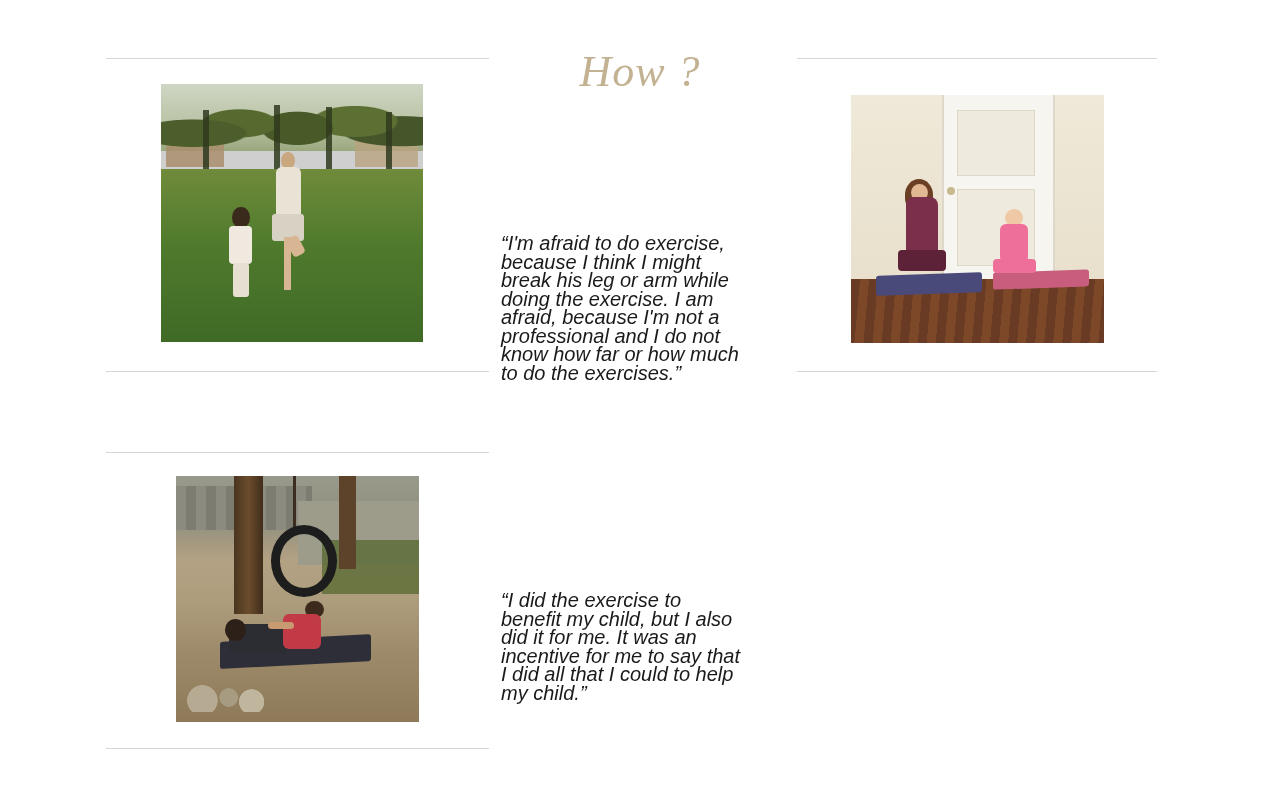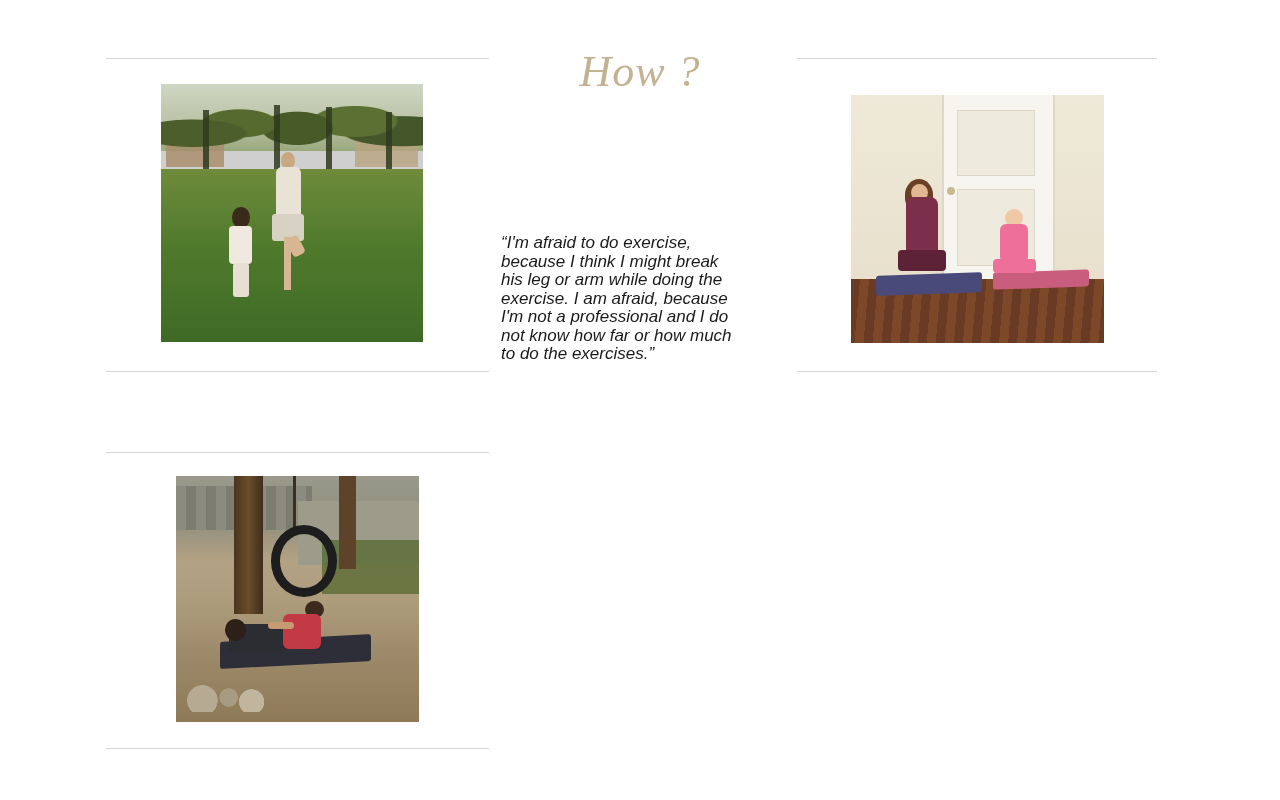--- a/index.html
+++ b/index.html
@@ -268,21 +268,21 @@
       radial-gradient(circle at 20% 60%, #b6ab92 0 22%, transparent 23%),
       radial-gradient(circle at 52% 50%, #a79b82 0 20%, transparent 21%),
       radial-gradient(circle at 80% 65%, #c0b69d 0 18%, transparent 19%);
   }
 
   
   .quote {
     position: absolute;
     font-family: "Liberation Sans", sans-serif;
     font-style: italic;
-    font-size: 17px;
+    font-size: 20px;
     line-height: 18.5px;
     color: #1a1a1a;
   }
   #quote-1 { left: 501px; top: 234px; width: 243px; }
   #quote-2 { left: 875px; top: 433px; width: 222px; }
   #quote-3 { left: 501px; top: 591px; width: 243px; }
 </style>
 </head>
 <body>
 
@@ -363,14 +363,15 @@
       <div class="mom2">
         <div class="head"></div>
         <div class="body"></div>
         <div class="arm"></div>
       </div>
       <div class="rocks"></div>
     </div>
   </div>
 
   <div class="quote" id="quote-1">“I'm afraid to do exercise, because I think I might break his leg or arm while doing the exercise. I am afraid, because I'm not a professional and I do not know how far or how much to do the exercises.”</div>
+  <div class="quote" id="quote-3">“I did the exercise to benefit my child, but I also did it for me. It was an incentive for me to say that I did all that I could to help my child.”</div>
 
 </div>
 
 </body></html>

